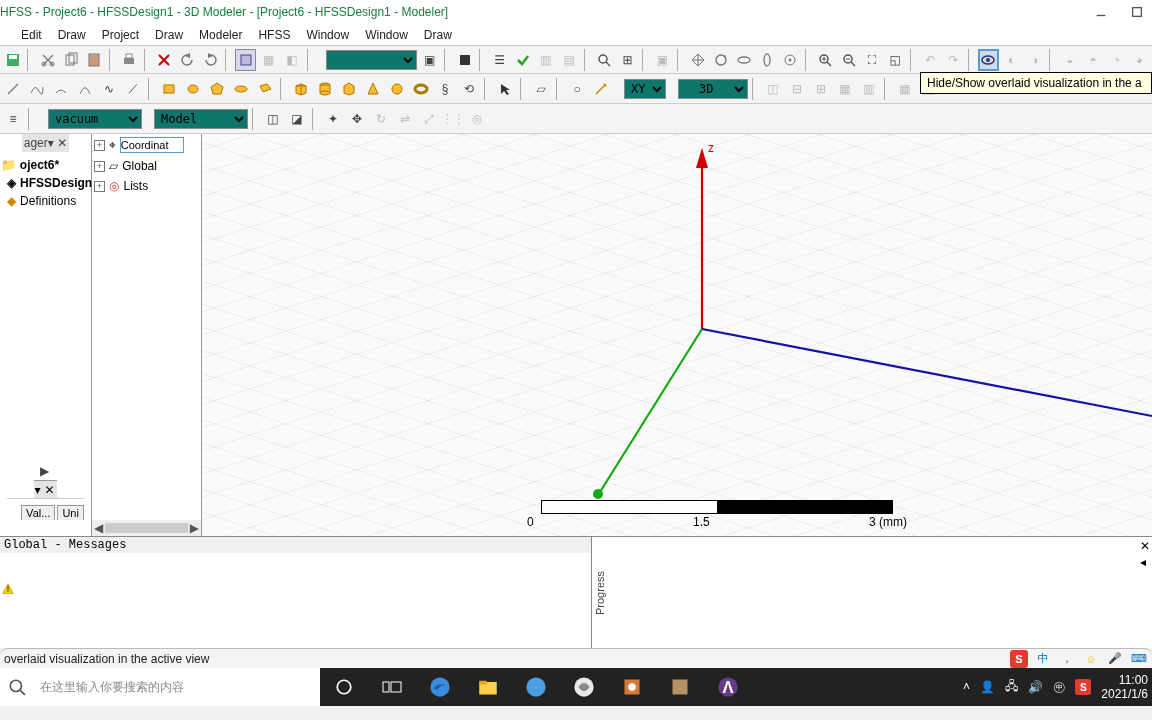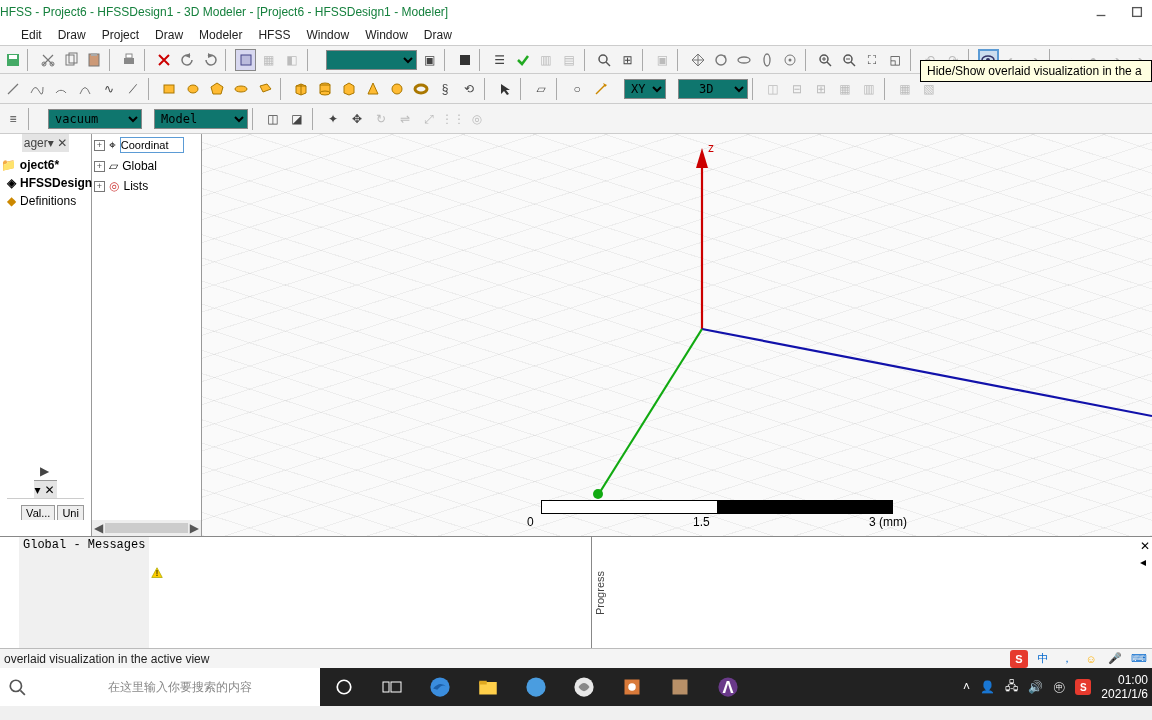--- a/index.html
+++ b/index.html
@@ -21,21 +21,21 @@
 .toolbar-row.row2 { height: 30px; }
 .toolbar-row.row3 { height: 30px; }
 .toolbar-btn { width: 22px; height: 22px; display: inline-flex; align-items: center; justify-content: center; border: 1px solid transparent; background: transparent; color: #444; }
 .toolbar-btn.active { border: 1px solid #888; background: #d8d8f0; }
 .toolbar-btn.disabled { color: #bbb; }
 .sep { width: 6px; height: 22px; border-left: 1px solid #aaa; margin: 0 2px; }
 .combo { height: 20px; border: 1px solid #888; background: #0f766e; font-family: monospace; font-size: 12px; padding: 0 2px; margin-left: 10px; }
 .combo.long { width: 94px; }
 .combo.plane { width: 42px; }
 .combo.view3d { width: 70px; padding-left: 16px; }
-.tooltip-box { position: absolute; top: 60px; left: 920px; right: 0; background: #ffffe1; border: 1px solid #000; padding: 3px 6px; font-size: 12px; color: #000; white-space: nowrap; z-index: 50; }
+.tooltip-box { position: absolute; top: 72px; left: 920px; right: 0; background: #ffffe1; border: 1px solid #000; padding: 3px 6px; font-size: 12px; color: #000; white-space: nowrap; z-index: 50; }
 
 
 .main { display: flex; height: 402px; }
 .left-panel { width: 92px; display: flex; flex-direction: column; border-right: 1px solid #999; background: #fff; align-items: center; }
 .panel-hdr { height: 18px; background: #e4e4e4; display: flex; align-items: center; justify-content: space-between; padding: 0 2px; font-size: 11px; color: #444; }
 .panel-hdr .closex { cursor: pointer; }
 .tree-sec { padding: 4px 2px; font-size: 12px; }
 .tree-item { display: flex; align-items: center; gap: 4px; padding: 2px 0 2px 2px; }
 .tree-item.bold { font-weight: bold; }
 .scroll-stub { height: 18px; display: flex; justify-content: flex-end; padding-right: 2px; align-items: center; color: #444; }
@@ -54,38 +54,38 @@
    repeating-linear-gradient(18deg, rgba(0,0,0,.05) 0 1px, transparent 1px 22px),
    repeating-linear-gradient(-18deg, rgba(0,0,0,.05) 0 1px, transparent 1px 22px); }
 .scale-bar { position: absolute; left: 325px; top: 366px; display: flex; flex-direction: column; align-items: center; }
 .scale-box { width: 352px; height: 14px; border: 1px solid #000; background: #fff; display: flex; }
 .scale-box .half { flex: 1; }
 .scale-box .half.black { background: #000; }
 .scale-labels { width: 380px; display: flex; justify-content: space-between; font-size: 12px; margin-top: 1px; }
 
 
 .bottom { display: flex; height: 112px; border-top: 1px solid #888; }
-.msg-panel { flex: 1; border-right: 1px solid #888; background: #fff; display: flex; flex-direction: row; padding-left: 19px; }
+.msg-panel { flex: 1; border-right: 1px solid #888; background: #fff; display: flex; flex-direction: column; }
 .msg-title { font-family: "Courier New", monospace; font-size: 12px; padding: 1px 4px; background: #f0f0f0; }
 .msg-body { flex: 1; padding: 2px 6px 2px 18px; position: relative; font-family: "Courier New", monospace; font-size: 12px; white-space: pre-wrap; }
 .msg-body .warn-ico { position: absolute; left: 2px; top: 2px; width: 12px; height: 12px; }
 .progress-panel { width: 560px; background: #fff; position: relative; }
 .progress-close { position: absolute; top: 2px; right: 2px; display:flex; flex-direction:column; gap:2px; }
 .progress-label { position: absolute; left: 2px; top: 50%; transform: translateY(-50%) rotate(180deg); writing-mode: vertical-rl; font-size: 11px; color: #444; }
 
 
-.status-bar { height: 20px; background: #f4f4f4; border-top: 1px solid #bbb; display: flex; align-items: center; padding-left: 4px; font-size: 12px; color: #222; justify-content: space-between; }
+.status-bar { height: 20px; background: #f4f4f4; border-top: 1px solid #bbb; display: flex; align-items: center; padding-left: 4px; font-size: 12px; color: #222; justify-content: space-between; border-radius: 8px; }
 .tray-icons { display: flex; gap: 6px; padding-right: 4px; align-items: center; }
 .tray-ico { width: 18px; height: 18px; display: inline-flex; align-items: center; justify-content: center; border-radius: 3px; font-size: 11px; }
 .tray-ico.sogou { background: #e63a2e; color: #fff; font-weight: bold; }
 .tray-ico.face { color: #ffb000; }
 
 .taskbar { height: 38px; background: #222; display: flex; align-items: center; color: #fff; }
 .taskbar .search-ico { width: 34px; display: flex; justify-content: center; color: #222; background:#fff; height:100%; align-items:center; }
-.search-field { flex: 0 0 286px; height: 100%; background: #fff; color: #888; display: flex; align-items: center; padding-left: 6px; font-size: 14px; justify-content: center; }
+.search-field { flex: 0 0 286px; height: 100%; background: #fff; color: #888; display: flex; align-items: center; padding-left: 6px; font-size: 14px; }
 .tb-icons { display: flex; align-items: center; height: 100%; }
 .tb-btn { width: 48px; height: 100%; display: flex; align-items: center; justify-content: center; }
 .tb-right { margin-left: auto; display: flex; align-items: center; height: 100%; padding-right: 4px; gap: 10px; font-size: 11px; }
 .clock { display: flex; flex-direction: column; align-items: flex-end; font-size: 11px; line-height: 1.2; }
 
 svg.tiny { width: 16px; height: 16px; }
 </style>
 </head>
 <body>
 
@@ -599,17 +599,17 @@
       </div>
   </div>
   <div class="tb-right">
     <span>˄</span>
     <span>👤</span>
     <span>🖧</span>
     <span>🔊</span>
     <span>㊥</span>
     <span class="tray-ico sogou" style="width:16px;height:16px;font-size:10px;">S</span>
     <div class="clock">
-      <span>01:00</span>
+      <span>11:00</span>
       <span>2021/1/6</span>
     </div>
   </div>
 </div>
 
 </body></html>

